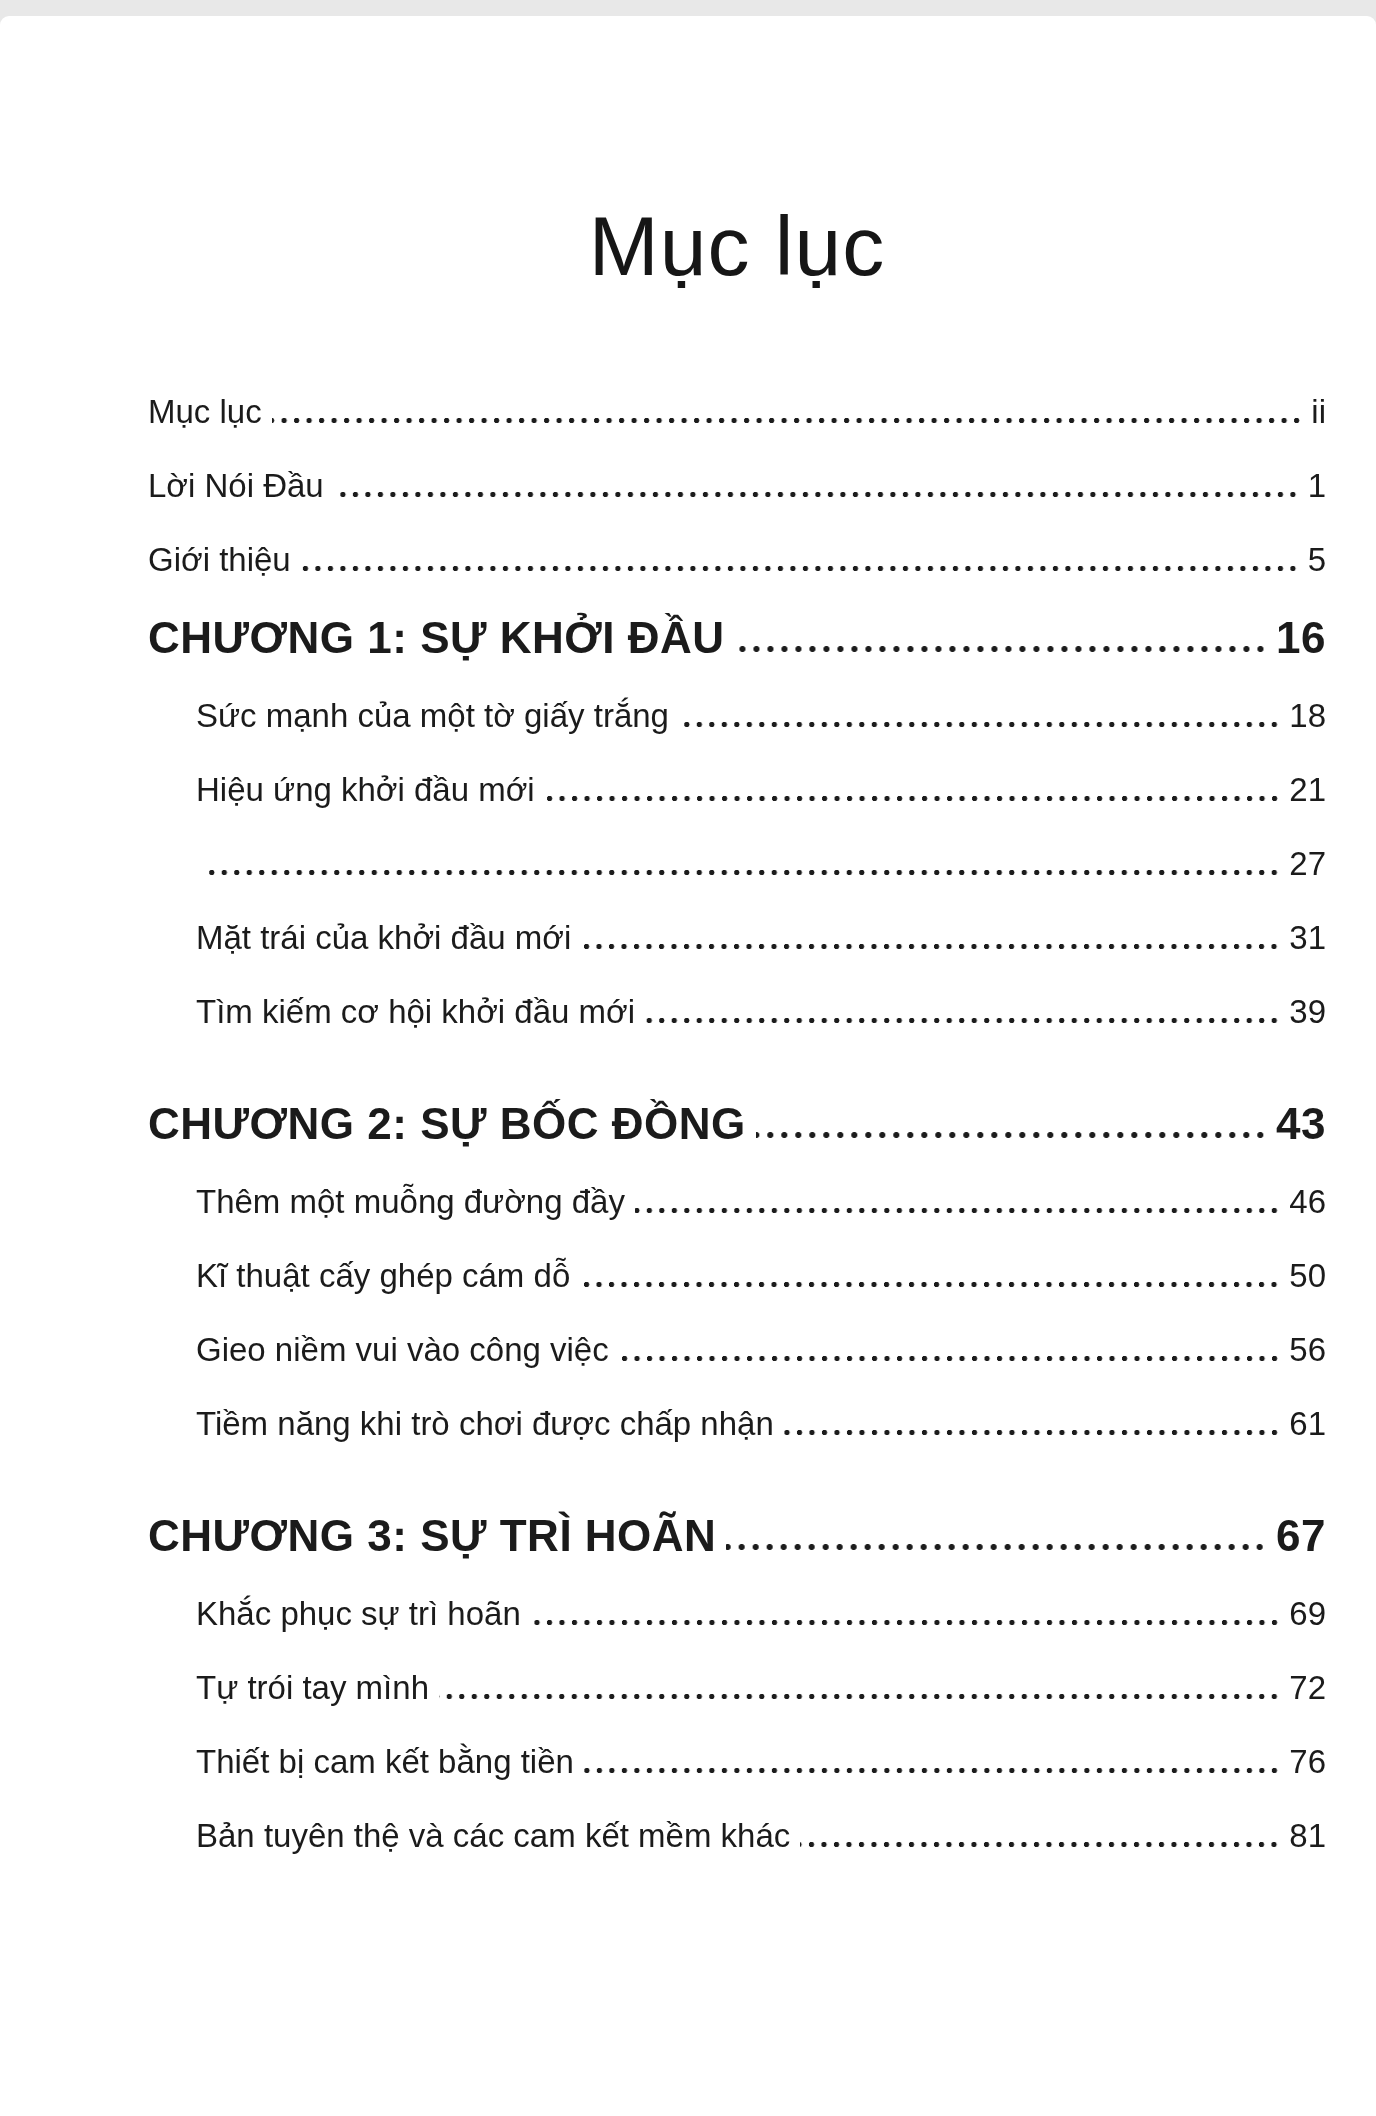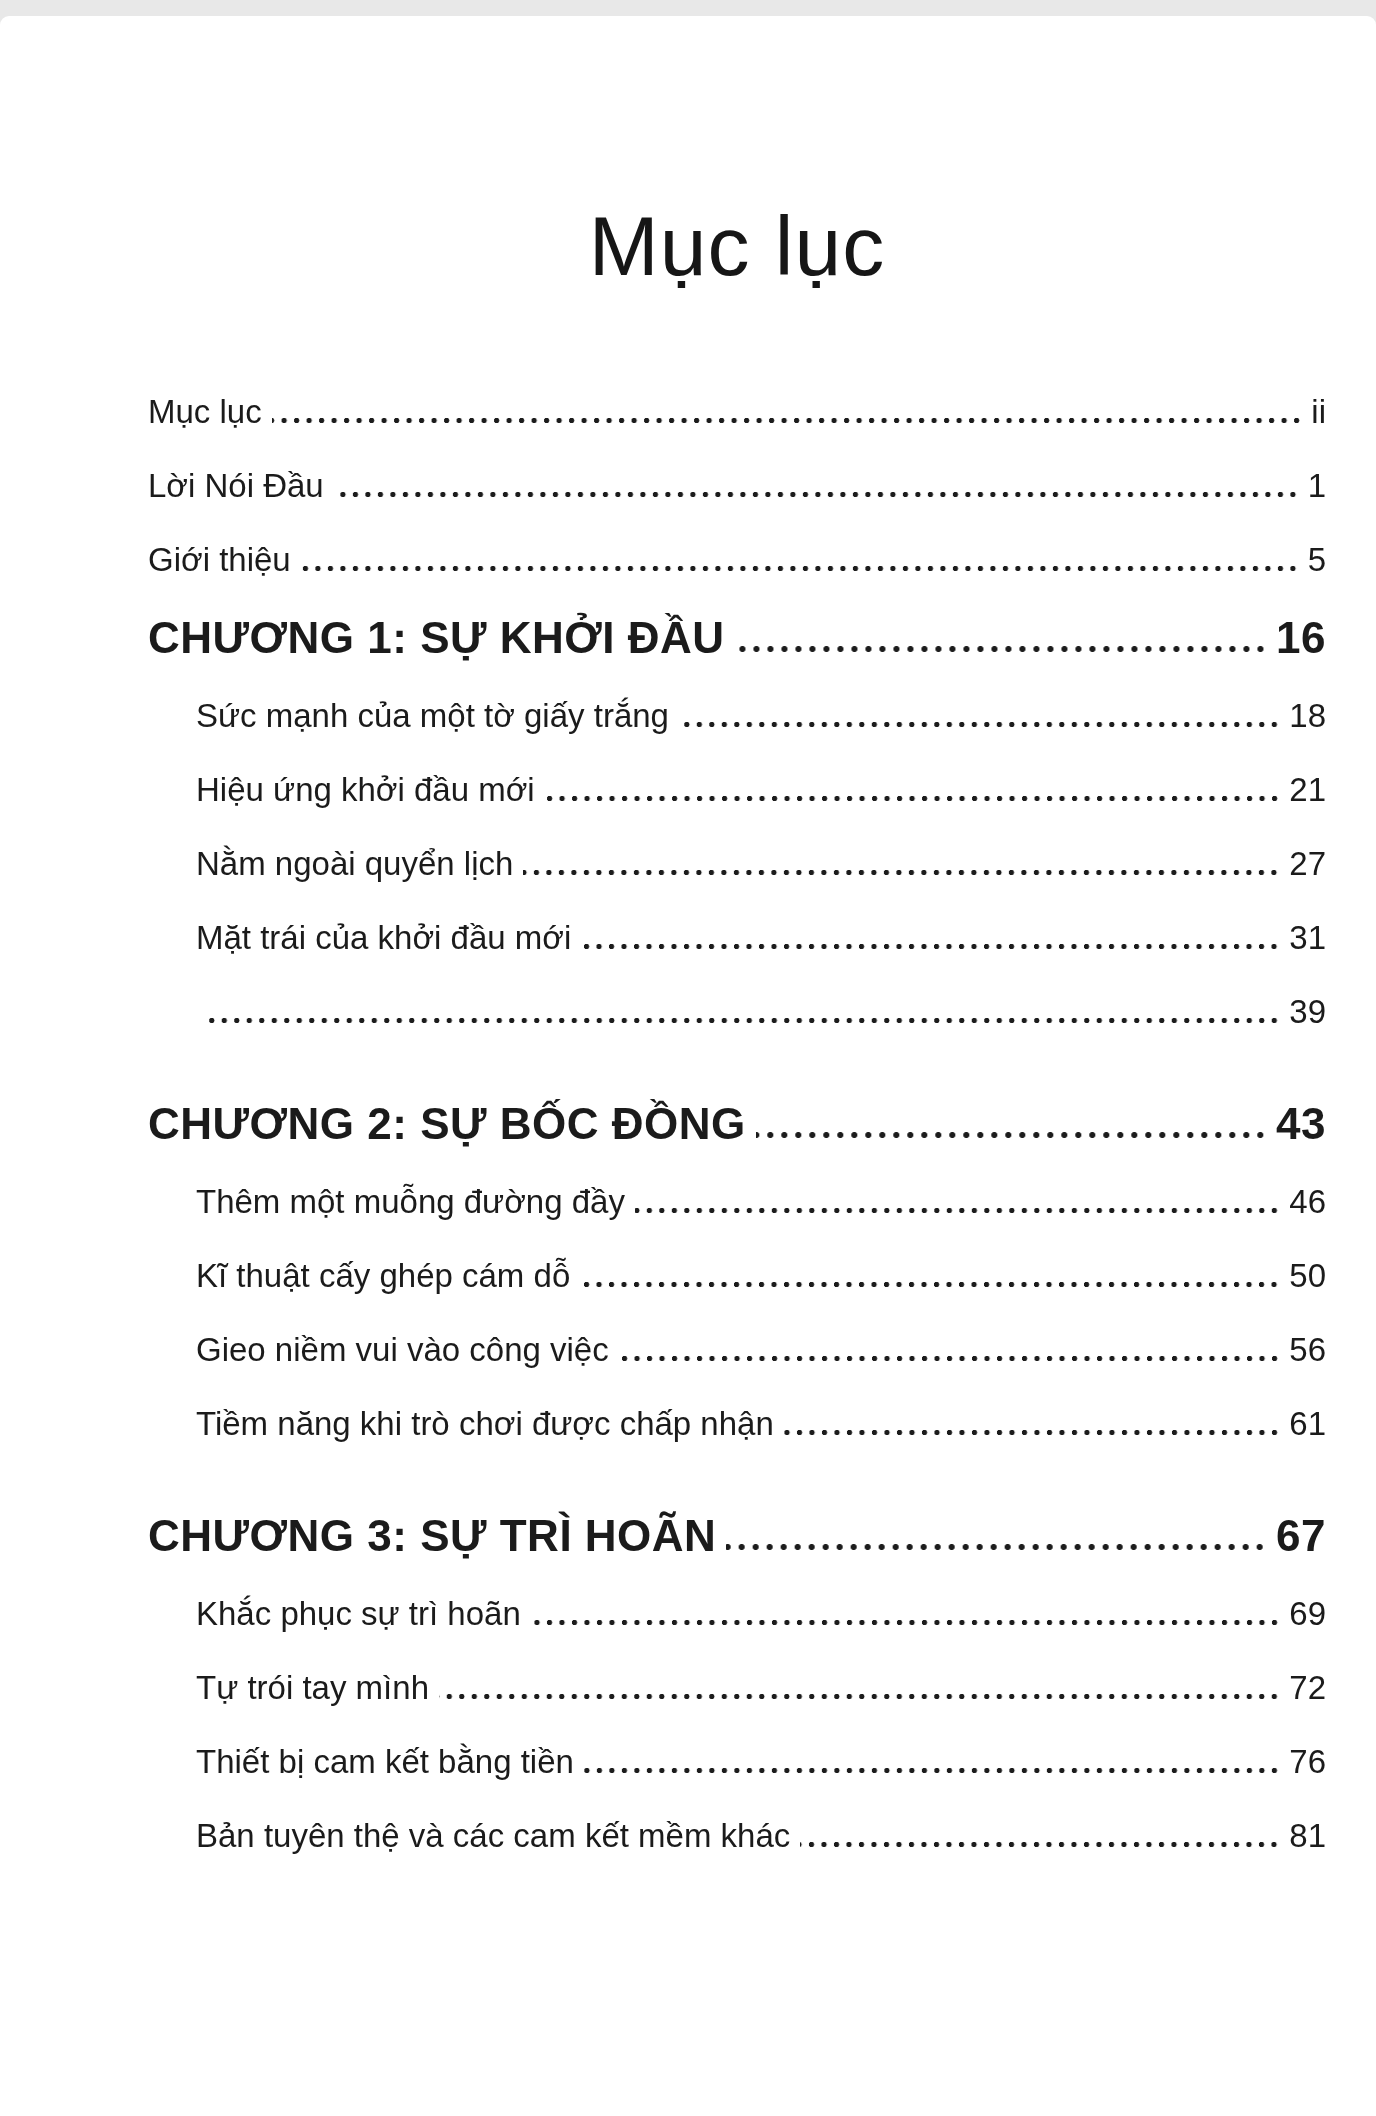--- a/index.html
+++ b/index.html
@@ -99,33 +99,33 @@
     <span class="pagenum">18</span>
   </div>
 
   <div class="row sub">
     <span class="label">Hiệu ứng khởi đầu mới</span>
     <span class="leader"></span>
     <span class="pagenum">21</span>
   </div>
 
   <div class="row sub">
-    <span class="label">Nằm ngoài quyển lịch</span>
     <span class="leader"></span>
     <span class="pagenum">27</span>
   </div>
 
   <div class="row sub">
     <span class="label">Mặt trái của khởi đầu mới</span>
     <span class="leader"></span>
     <span class="pagenum">31</span>
   </div>
 
 
   <div class="row sub">
+    <span class="label">Tìm kiếm cơ hội khởi đầu mới</span>
     <span class="leader"></span>
     <span class="pagenum">39</span>
   </div>
 
   <div class="row chapter">
     <span class="label">CHƯƠNG 2: SỰ BỐC ĐỒNG</span>
     <span class="leader"></span>
     <span class="pagenum">43</span>
   </div>
 

